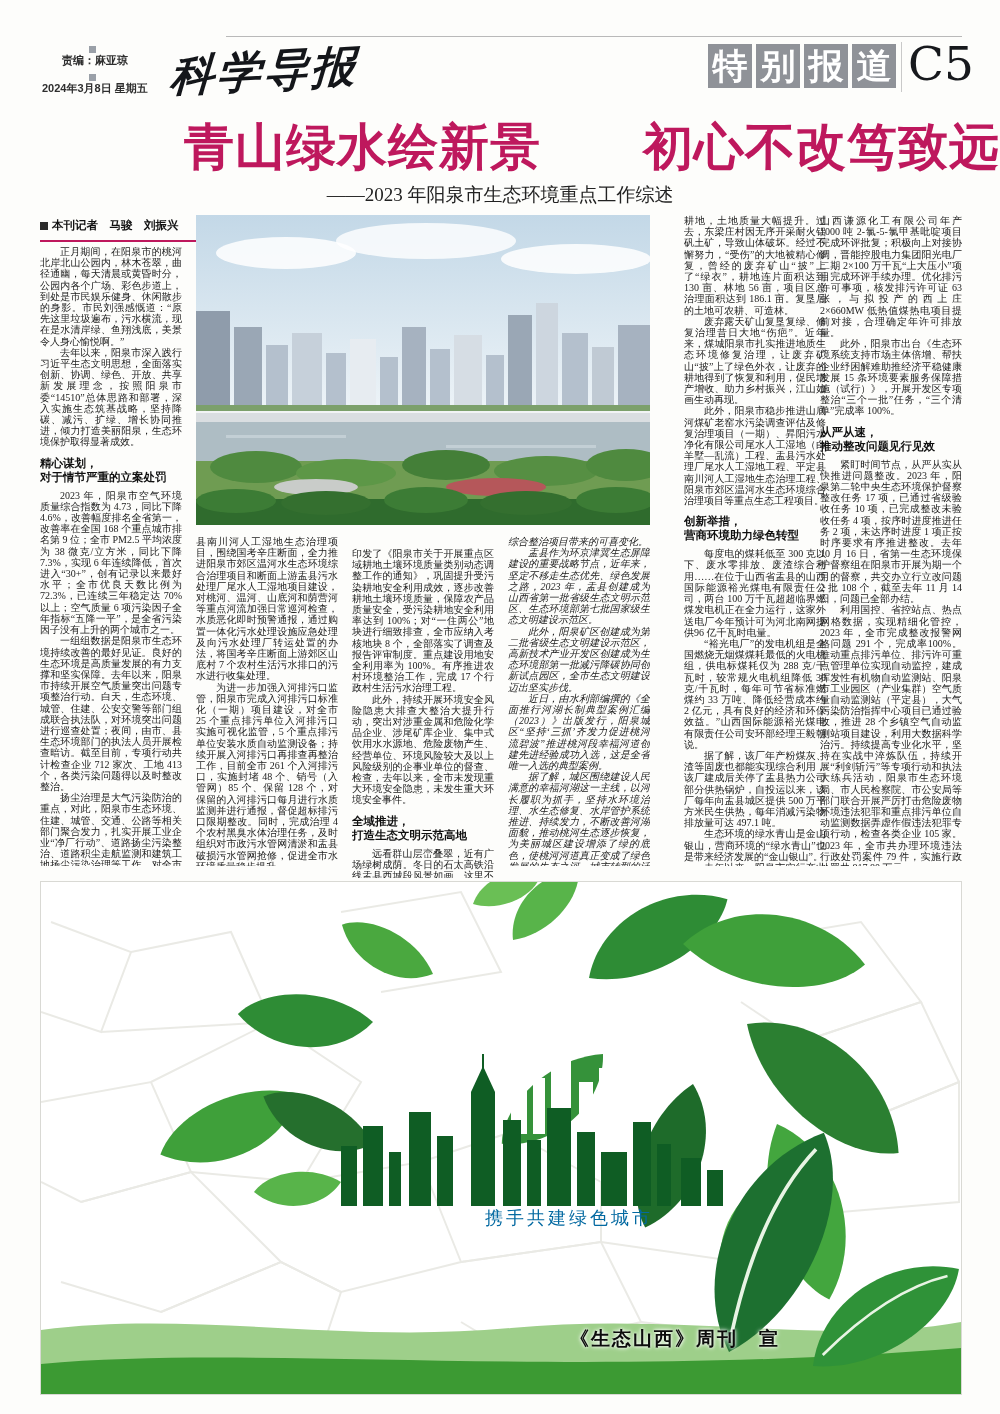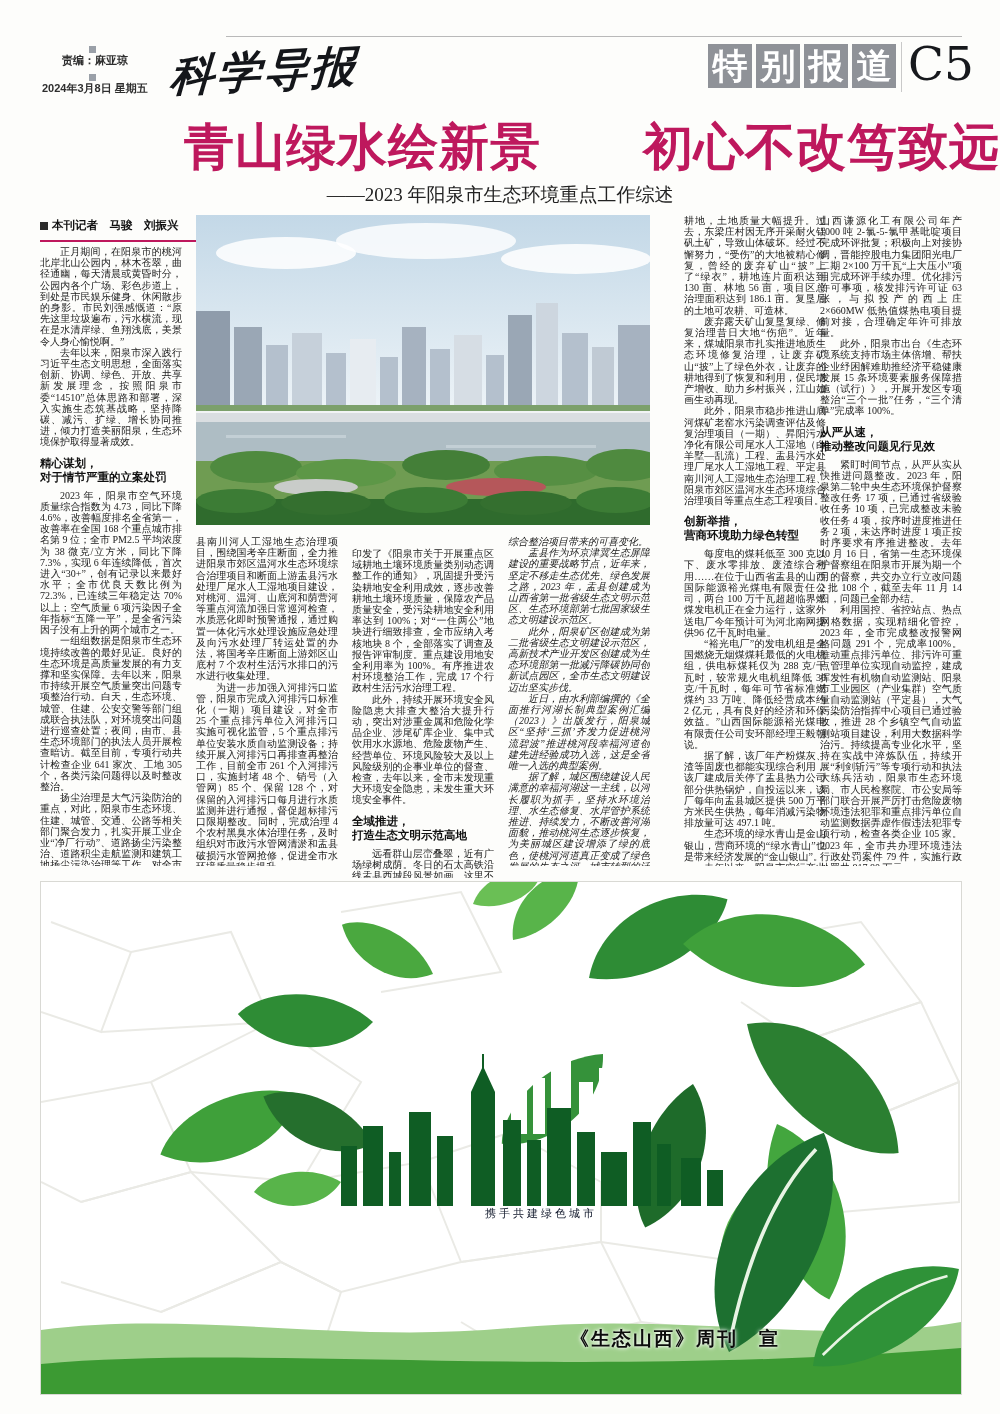--- a/index.html
+++ b/index.html
@@ -44,21 +44,21 @@
   .c3{left:352px;top:548px;height:330px;}
   .c4{left:508px;top:536px;height:330px;font-style:italic;}
   .c5{left:664px;top:215px;height:651px;margin-left:20px;}
   .c6{left:820px;top:215px;height:651px;}
   
   .photo{position:absolute;left:196px;top:215px;width:454px;height:310px;overflow:hidden;}
   
   .bottom{position:absolute;left:40px;top:881px;width:920px;height:512px;background:#ffffff;
         border:1px solid #d9d9d4;}
   .slogan{position:absolute;left:485px;top:1206px;font-family:"Liberation Sans",sans-serif;
-        font-size:11px;letter-spacing:3px;color:#0f172a;}
+        font-size:18px;letter-spacing:3px;color:#0369a1;}
   .credit{position:absolute;left:570px;top:1326px;font-family:"Liberation Sans",sans-serif;
         font-size:19px;font-weight:bold;color:#0c0c0c;letter-spacing:2px;
         text-shadow:0 0 3px #ffffff,0 0 5px #ffffff;z-index:3;}
 </style>
 </head>
 <body>
 
 <div class="page">
 
   <div class="topline"></div>
@@ -170,21 +170,21 @@
       </g>
     </svg>
   </div>
 
   <div class="col c1">
       <p class="para">正月期间，在阳泉市的桃河北岸北山公园内，林木苍翠，曲径通幽，每天清晨或黄昏时分，公园内各个广场、彩色步道上，到处是市民娱乐健身、休闲散步的身影。市民刘强感慨道：“原先这里垃圾遍布，污水横流，现在是水清岸绿、鱼翔浅底，美景令人身心愉悦啊。”</p>
       <p class="para">去年以来，阳泉市深入践行习近平生态文明思想，全面落实创新、协调、绿色、开放、共享新发展理念，按照阳泉市委“14510”总体思路和部署，深入实施生态筑基战略，坚持降碳、减污、扩绿、增长协同推进，倾力打造美丽阳泉，生态环境保护取得显著成效。</p>
       <p class="subhead">精心谋划，
 对于情节严重的立案处罚</p>
       <p class="para">2023 年，阳泉市空气环境质量综合指数为 4.73，同比下降 4.6%，改善幅度排名全省第一，改善率在全国 168 个重点城市排名第 9 位；全市 PM2.5 平均浓度为 38 微克/立方米，同比下降 7.3%，实现 6 年连续降低，首次进入“30+”，创有记录以来最好水平；全市优良天数比例为 72.3%，已连续三年稳定达 70%以上；空气质量 6 项污染因子全年指标“五降一平”，是全省污染因子没有上升的两个城市之一。</p>
-      <p class="para">一组组数据是阳泉市生态环境持续改善的最好见证。良好的生态环境是高质量发展的有力支撑和坚实保障。去年以来，阳泉市持续开展空气质量突出问题专项整治行动。白天，生态环境、城管、住建、公安交警等部门组成联合执法队，对环境突出问题进行巡查处置；夜间，由市、县生态环境部门的执法人员开展检查暗访。截至目前，专项行动共计检查企业 641 家次、工地 305 个，各类污染问题得以及时整改整治。</p>
+      <p class="para">一组组数据是阳泉市生态环境持续改善的最好见证。良好的生态环境是高质量发展的有力支撑和坚实保障。去年以来，阳泉市持续开展空气质量突出问题专项整治行动。白天，生态环境、城管、住建、公安交警等部门组成联合执法队，对环境突出问题进行巡查处置；夜间，由市、县生态环境部门的执法人员开展检查暗访。截至目前，专项行动共计检查企业 712 家次、工地 413 个，各类污染问题得以及时整改整治。</p>
       <p class="para">扬尘治理是大气污染防治的重点，对此，阳泉市生态环境、住建、城管、交通、公路等相关部门聚合发力，扎实开展工业企业“净厂行动”、道路扬尘污染整治、道路积尘走航监测和建筑工地扬尘污染治理等工作，对全市涉气工业企业、建筑工地进行了多轮次突击摸排检查，对各类大小道路进行了多轮次的积尘走航监测。对于检查和监测过程中发现的问题，及时督促企业、施工单位和环卫作业单位进行整改，对于情节严重的立案处罚。</p>
     </div>
   <div class="col c2">
       <p class="para cont">县南川河人工湿地生态治理项目，围绕国考辛庄断面，全力推进阳泉市郊区温河水生态环境综合治理项目和断面上游盂县污水处理厂尾水人工湿地项目建设，对桃河、温河、山底河和荫营河等重点河流加强日常巡河检查，水质恶化即时预警通报，通过购置一体化污水处理设施应急处理及向污水处理厂转运处置的办法，将国考辛庄断面上游郊区山底村 7 个农村生活污水排口的污水进行收集处理。</p>
       <p class="para">为进一步加强入河排污口监管，阳泉市完成入河排污口标准化（一期）项目建设，对全市 25 个重点排污单位入河排污口实施可视化监管，5 个重点排污单位安装水质自动监测设备；持续开展入河排污口再排查再整治工作，目前全市 261 个入河排污口，实施封堵 48 个、销号（入管网）85 个、保留 128 个，对保留的入河排污口每月进行水质监测并进行通报，督促超标排污口限期整改。同时，完成治理 4 个农村黑臭水体治理任务，及时组织对市政污水管网清淤和盂县破损污水管网抢修，促进全市水环境质量稳步提升。</p>
     </div>
   <div class="col c3">
       <p class="para cont">印发了《阳泉市关于开展重点区域耕地土壤环境质量类别动态调整工作的通知》，巩固提升受污染耕地安全利用成效，逐步改善耕地土壤环境质量，保障农产品质量安全，受污染耕地安全利用率达到 100%；对“一住两公”地块进行细致排查，全市应纳入考核地块 8 个，全部落实了调查及报告评审制度。重点建设用地安全利用率为 100%。有序推进农村环境整治工作，完成 17 个行政村生活污水治理工程。</p>
       <p class="para">此外，持续开展环境安全风险隐患大排查大整治大提升行动，突出对涉重金属和危险化学品企业、涉尾矿库企业、集中式饮用水水源地、危险废物产生、经营单位、环境风险较大及以上风险级别的企事业单位的督查、检查，去年以来，全市未发现重大环境安全隐患，未发生重大环境安全事件。</p>
       <p class="subhead">全域推进，

